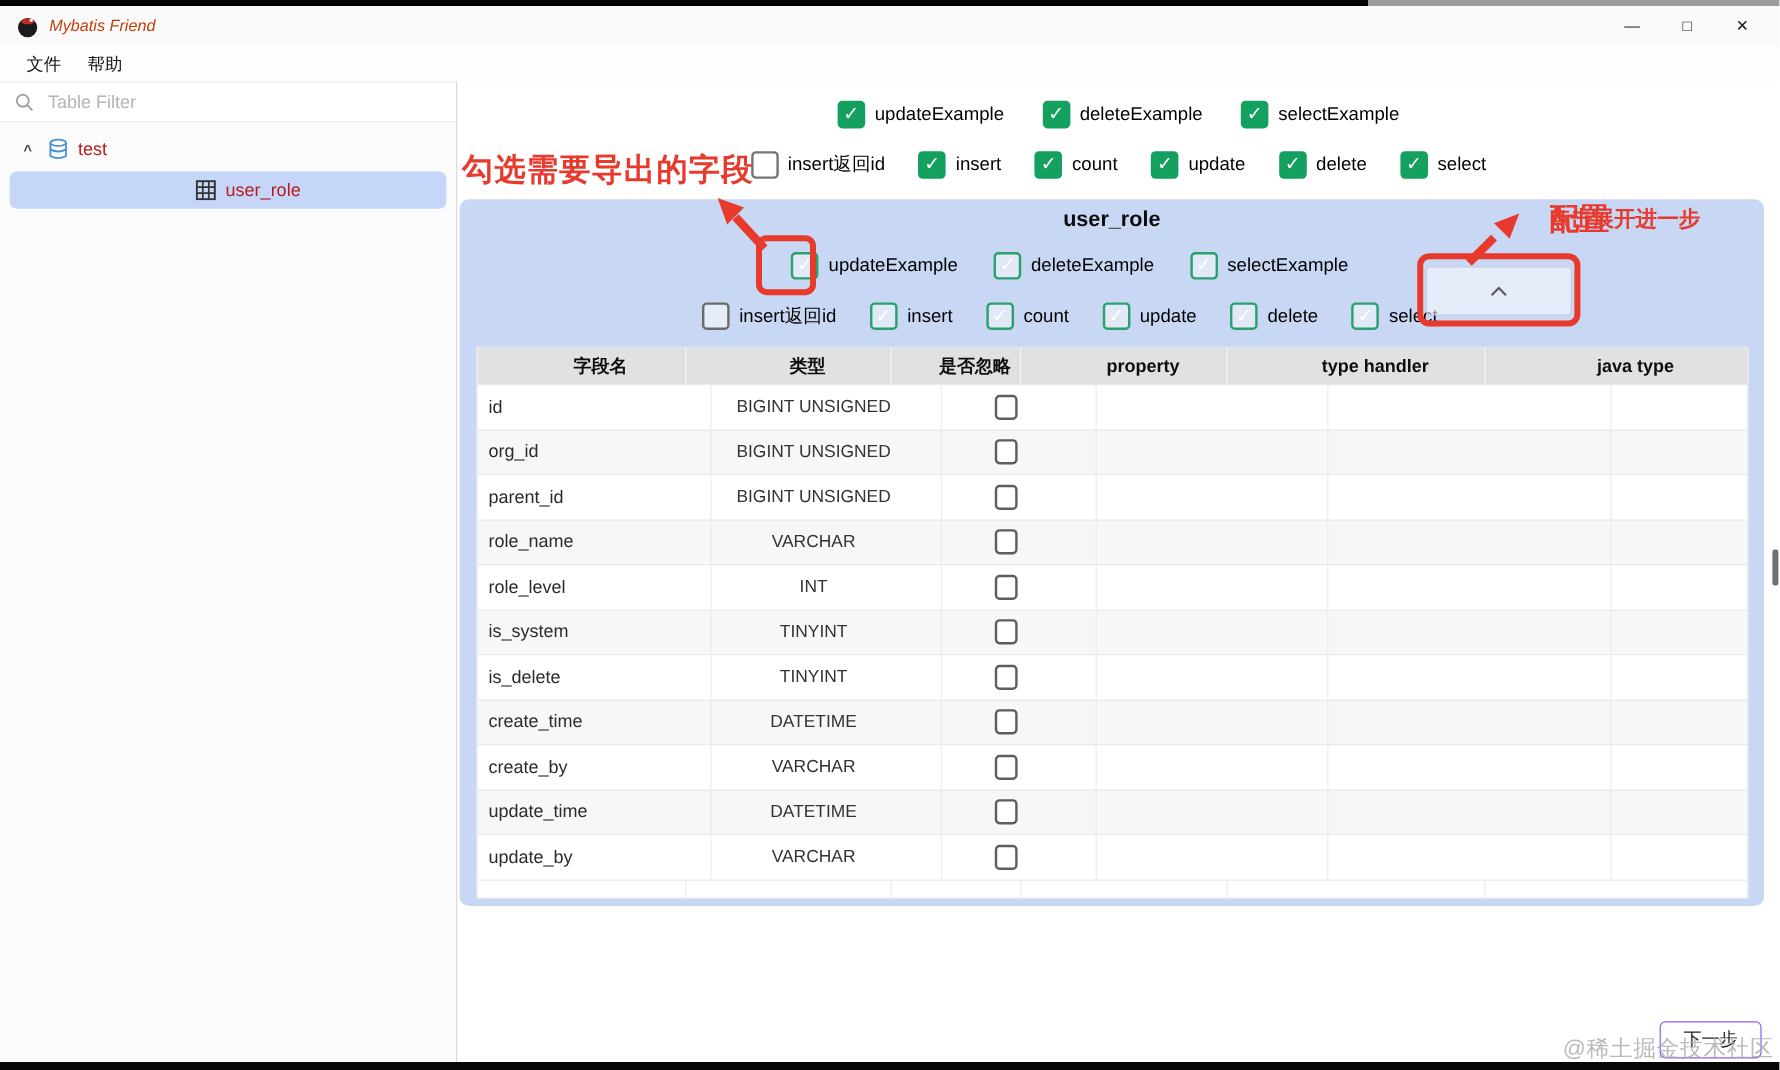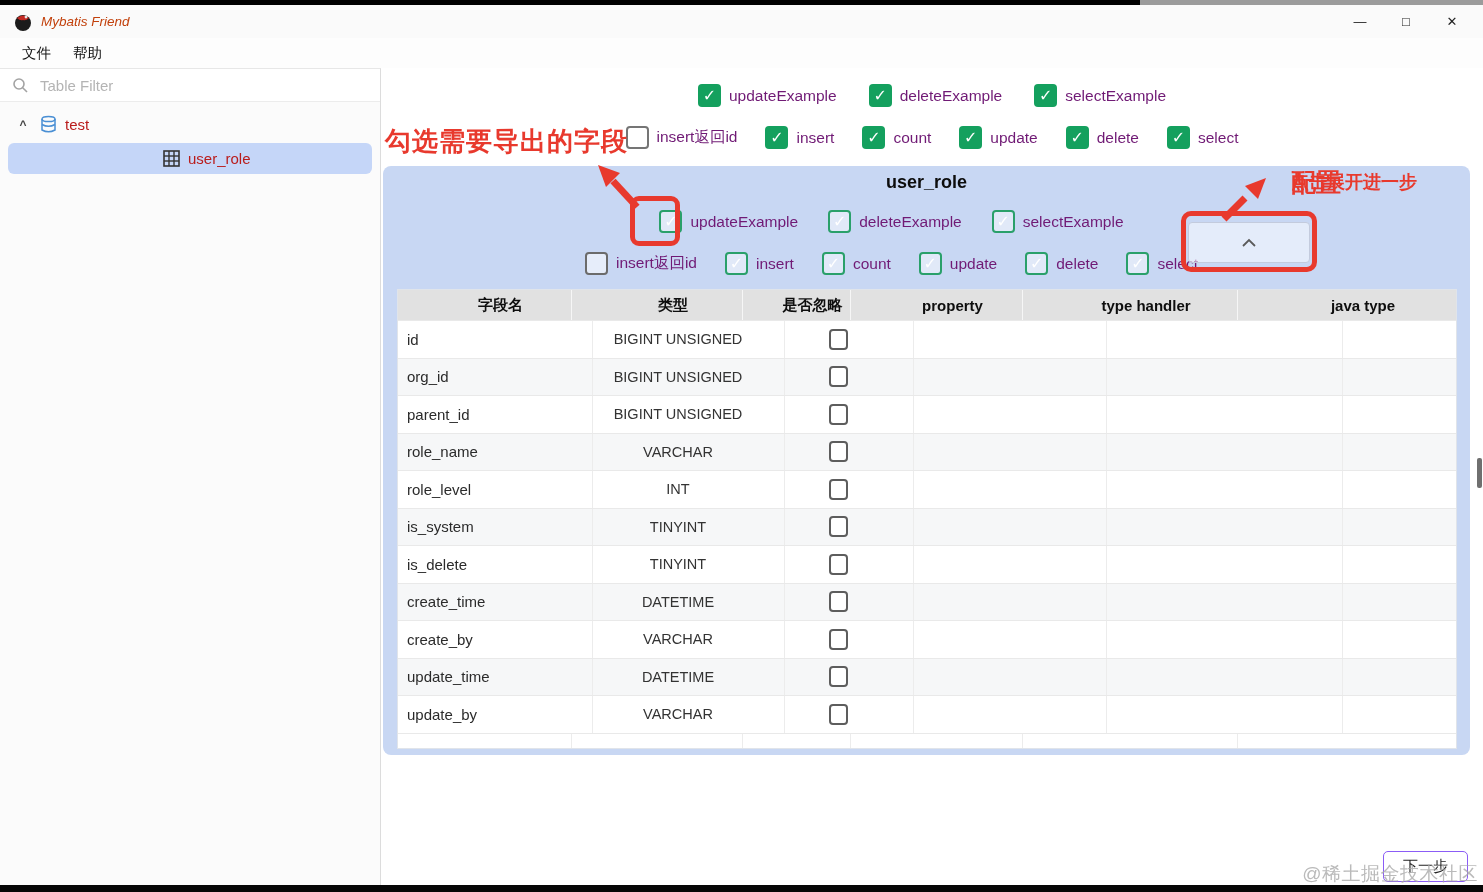--- a/index.html
+++ b/index.html
@@ -34,21 +34,21 @@
   .cb-row { left:381px; width:1102px; display:flex; justify-content:center; align-items:center; }
   #toolbar-row1 { top:84px; gap:32px; }
   #toolbar-row2 { top:126px; gap:28px; }
   .cb-item { display:flex; align-items:center; gap:8px; }
   .cb { width:23px; height:23px; border-radius:4px; display:flex; align-items:center; justify-content:center;
         font-size:16px; font-weight:bold; color:#fff; line-height:1; }
   .cb-on  { background:var(--checkbox-green,#14a05e); }
   .cb-off { background:#fff; border:2px solid #757575; }
   .cb-outline.cb-on { background:rgba(255,255,255,0.45); border:2px solid #2aa06a; color:#fff; }
   .cb-outline.cb-off { background:rgba(255,255,255,0.55); border:2px solid #6b6b6b; }
-  .cb-label { font-size:15.5px; color:#701a75; }
+  .cb-label { font-size:15.5px; color:#000000; }
 
   
   #panel { left:383px; top:166px; width:1087px; height:589px; border-radius:8px; background:var(--panel-blue,#c8d7f3); }
   #panel-title { position:absolute; left:0; top:6px; width:100%; text-align:center; font-size:18px; font-weight:bold; color:#0d0d0d; }
   .panel-row { position:absolute; left:0; width:100%; display:flex; justify-content:center; align-items:center; transform:translateX(-35px); }
   #panel-row1 { top:44px; gap:30px; }
   #panel-row2 { top:86px; gap:28px; }
   #expand-btn { position:absolute; left:805px; top:56px; width:122px; height:41px; background:rgba(252,253,255,0.55);
                 border:1px solid #c3cbdd; border-radius:4px; display:flex; align-items:center; justify-content:center; }
 

